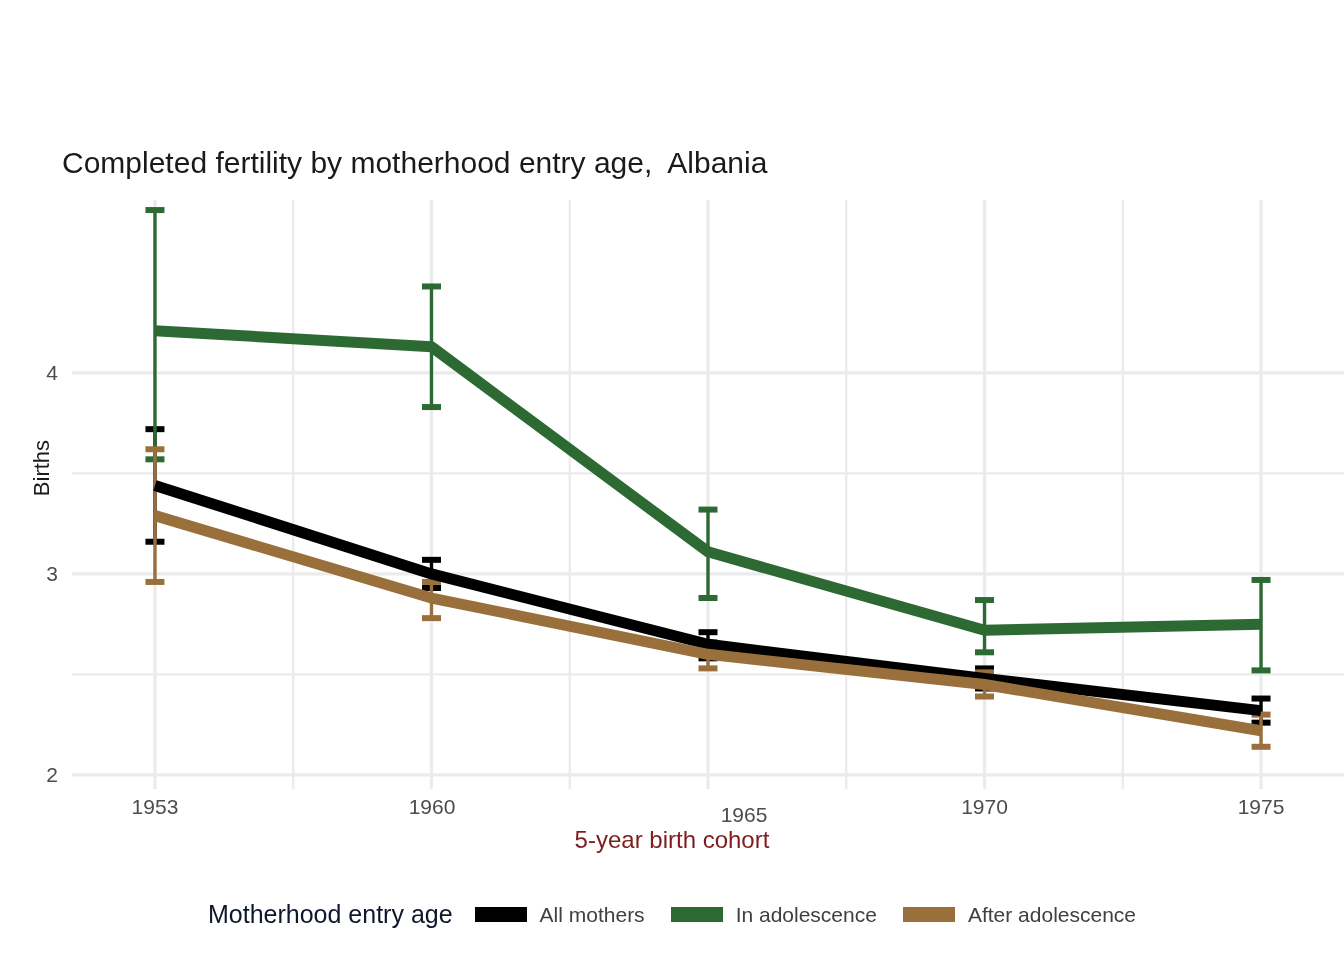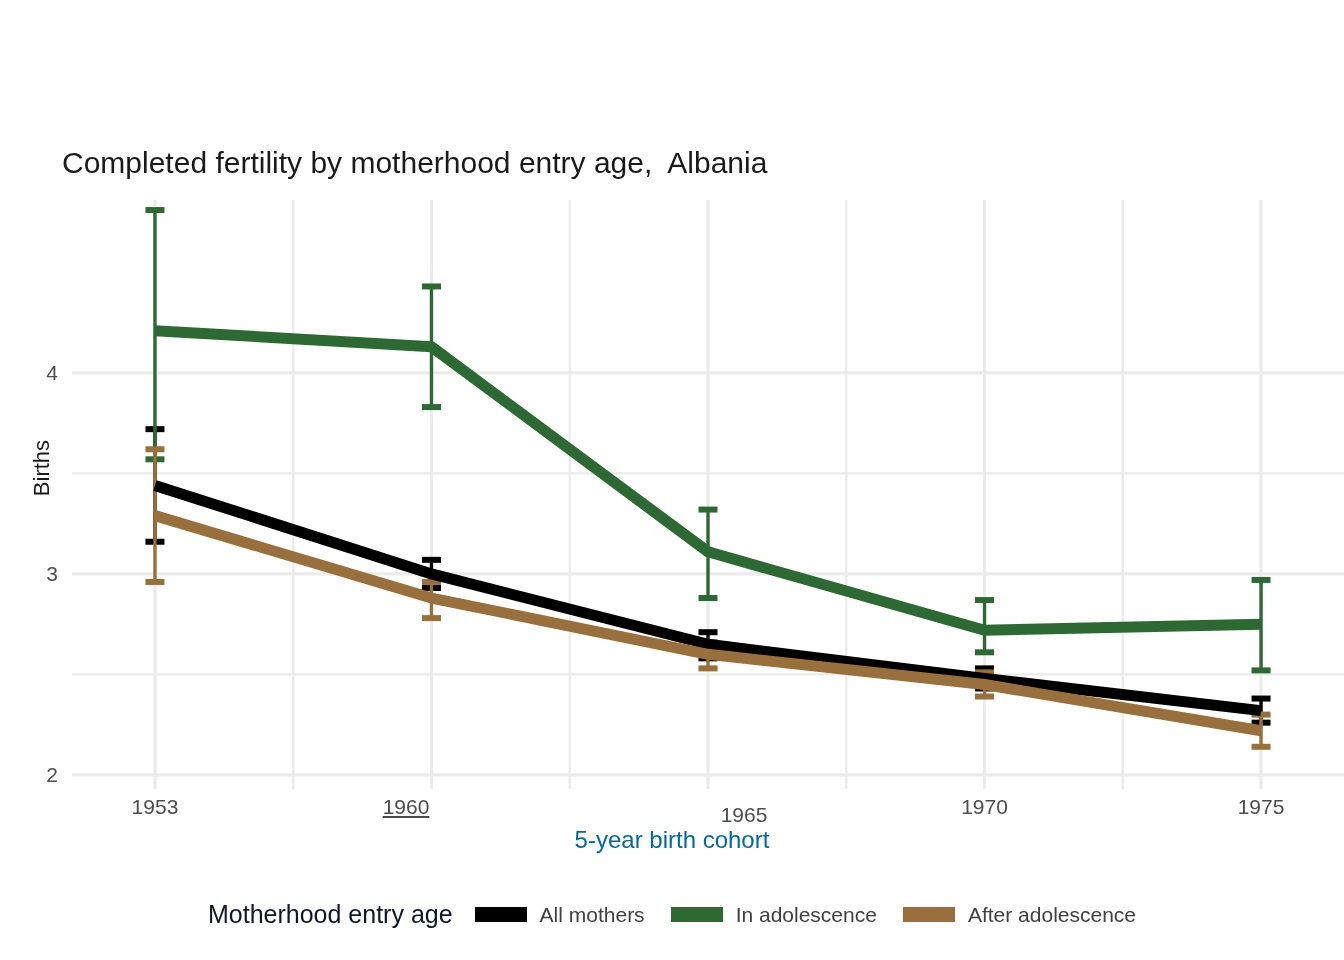--- a/index.html
+++ b/index.html
@@ -45,21 +45,21 @@
     font-size: 22px;
     color: #1a1a1a;
   }
   .x-axis-title {
     position: absolute;
     left: 0px;
     top: 826px;
     width: 1344px;
     text-align: center;
     font-size: 24px;
-    color: #0369a1;
+    color: #7f1d1d;
   }
 
   
   #panel {
     position: absolute;
     left: 72px;
     top: 200px;
     width: 1272px;
     height: 589px;
     background: #ffffff;
@@ -225,21 +225,21 @@
       </svg>
   </div>
 
   <div id="ytick-layer">
       <div class="ytick" style="top: 774.928px;">2</div>
       <div class="ytick" style="top: 573.904px;">3</div>
       <div class="ytick" style="top: 372.881px;">4</div>
     </div>
   <div id="xtick-layer">
       <div class="xtick" style="left: 154.957px;">1953</div>
-      <div class="xtick" style="left: 406px; text-decoration: underline;">1960</div>
+      <div class="xtick" style="left: 432px;">1960</div>
       <div class="xtick" style="left: 744px; margin-top: 8px;">1965</div>
       <div class="xtick" style="left: 984.522px;">1970</div>
       <div class="xtick" style="left: 1261.04px;">1975</div>
     </div>
 
   <div id="legend">
     <div class="legend-title">Motherhood entry age</div>
     <div id="legend-items" style="display: flex; align-items: center;">
         <div class="legend-item">
           <span class="legend-key" style="background: rgb(0, 0, 0);"></span>

